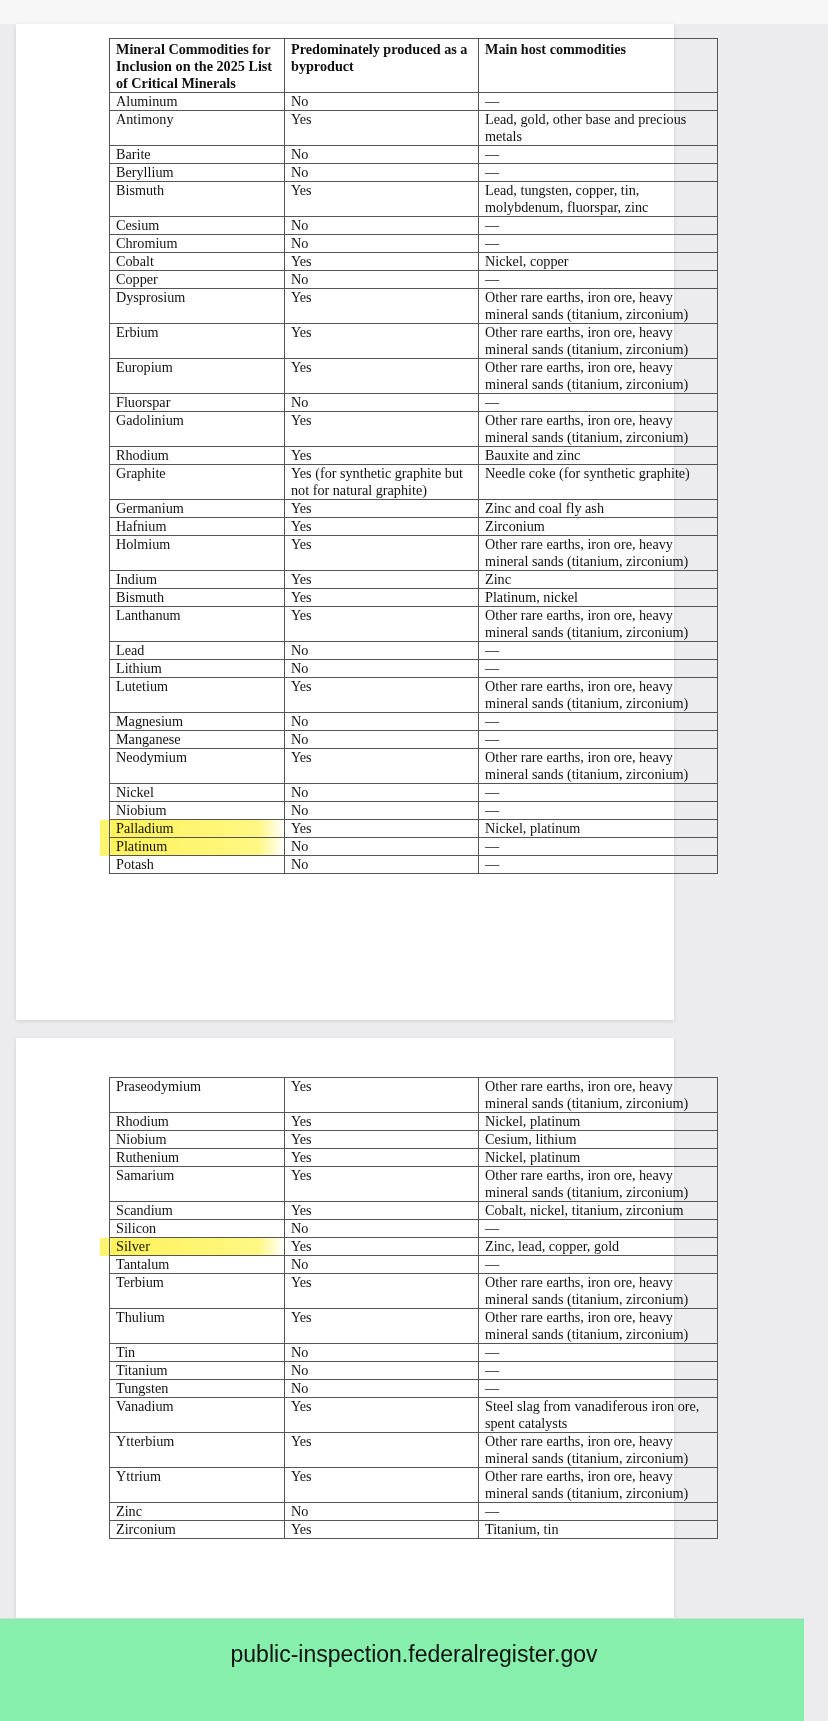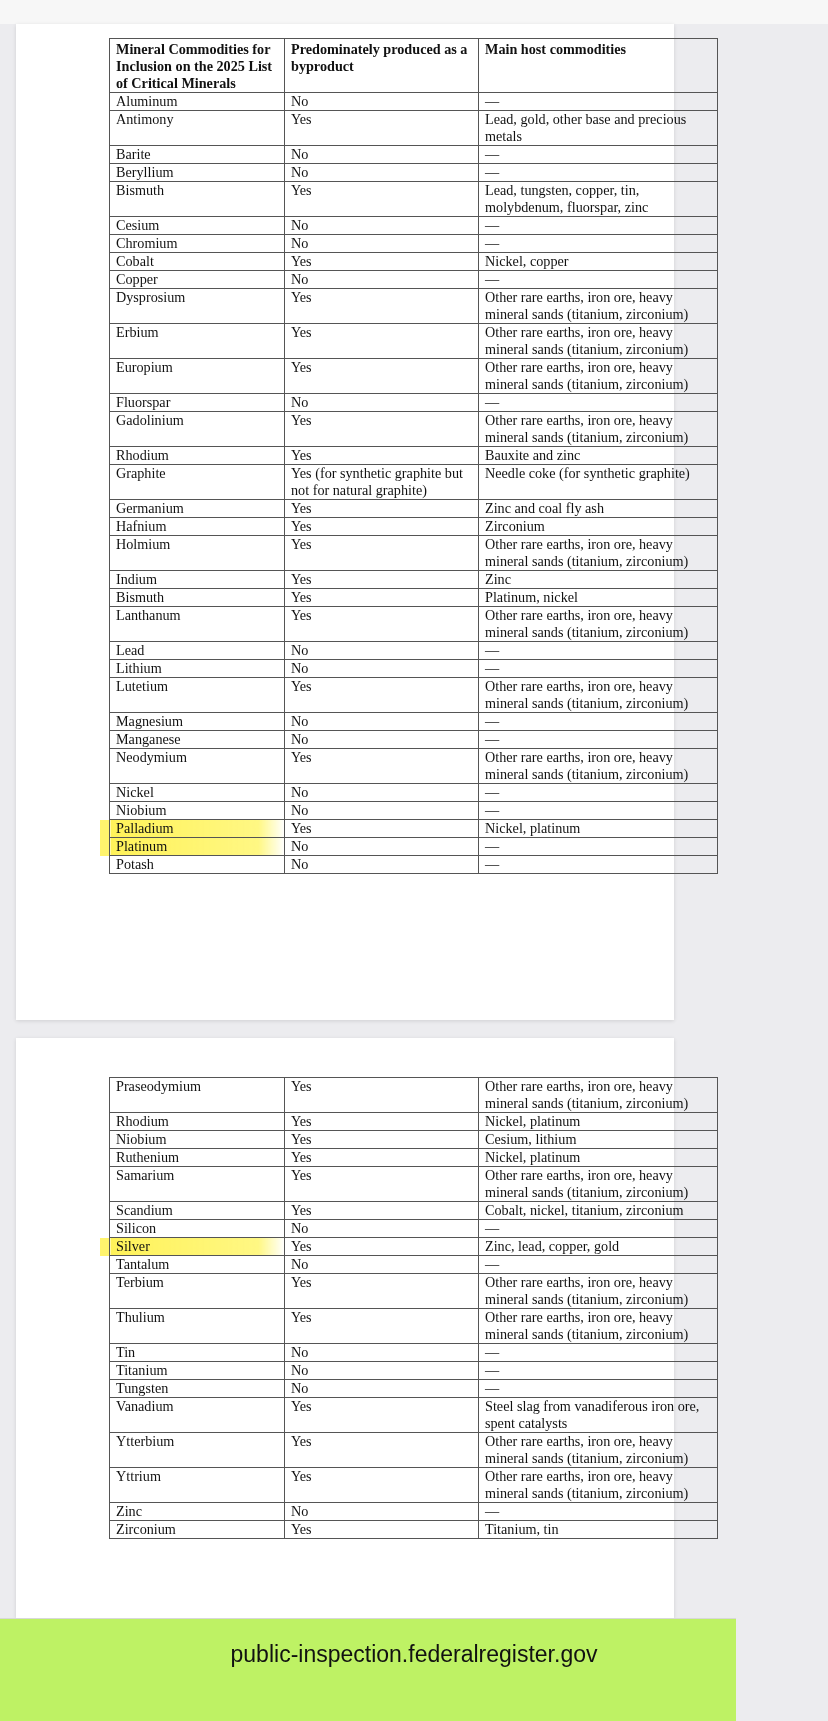--- a/index.html
+++ b/index.html
@@ -30,22 +30,22 @@
     border:1px solid #555; padding:0 6px; vertical-align:top;
     text-align:left; font-weight:normal;
   }
   table.minerals th { font-weight:bold; padding-top:2px; }
   col.c1 { width:175px; } col.c2 { width:194px; } col.c3 { width:239px; }
   .hl {
     background:linear-gradient(90deg, rgba(255,240,60,0.85), rgba(255,245,90,0.75) 85%, rgba(255,250,150,0));
     box-shadow:-10px 0 0 rgba(255,240,60,0.75);
   }
   .bottom-bar {
-    position:absolute; left:0; top:1618px; width:736px; height:103px;
-    background:#bef264; border-top:1px solid #d8d8d8;
+    position:absolute; left:0; top:1618px; width:804px; height:103px;
+    background:#86efac; border-top:1px solid #d8d8d8;
   }
   .url {
     position:absolute; left:0; width:828px; top:22px; text-align:center;
     font-family:"Liberation Sans", sans-serif; font-size:23px; color:#111;
   }
 </style>
 </head>
 <body>
 
 <div class="top-bar"></div>

